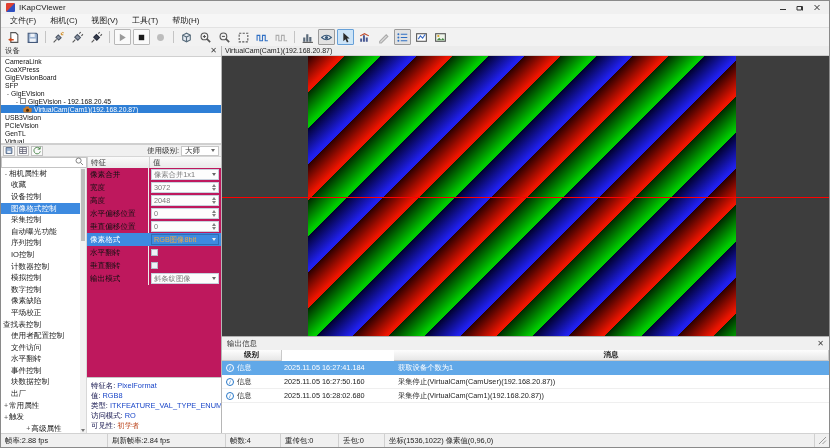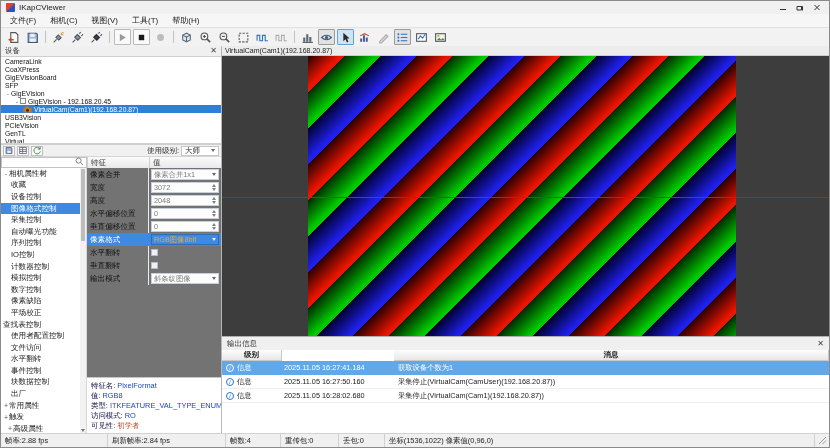--- a/index.html
+++ b/index.html
@@ -58,21 +58,21 @@
   .props-body { flex:1 1 auto; display:flex; min-height:0; }
   .cat-tree { width:86px; flex:0 0 86px; background:#fff; border-right:1px solid #d8d8d8; position:relative; overflow:hidden; }
   .cat-rows { position:absolute; inset:0 6px 0 0; }
   .cat-row { height:11.6px; display:flex; align-items:center; font-size:7.6px; color:#222; white-space:nowrap; overflow:hidden; }
   .cat-row.sel { background:#3d8ae0; color:#fff; }
   .vscroll { position:absolute; top:0; right:0; width:6px; bottom:0; background:#f2f2f2; }
   .vthumb { position:absolute; top:1px; left:1px; width:4px; height:72px; background:#bdbdbd; }
   .varrow { position:absolute; bottom:1px; left:1px; width:0; height:0; border-left:2px solid transparent; border-right:2px solid transparent; border-top:3px solid #777; }
 
   .right-col { flex:1 1 auto; display:flex; flex-direction:column; min-width:0; }
-  .prop-grid { flex:1 1 auto; background:#737373; overflow:hidden; }
+  .prop-grid { flex:1 1 auto; background:#be185d; overflow:hidden; }
   .prow { height:13px; display:flex; align-items:center; }
   .pfeat { width:62px; flex:0 0 62px; font-size:7.6px; padding-left:3px; color:#111; white-space:nowrap; overflow:hidden; align-self:stretch; display:flex; align-items:center; border-right:1px solid #ececec; }
   .prow.sel .pfeat { background:#3d8ae0; color:#fff; border-right-color:#3d8ae0; }
   .pval { flex:1; padding:1px 2px; align-self:stretch; display:flex; align-items:center; }
   .prow.sel .pval { background:#3d8ae0; }
   .wbox { flex:1; height:11px; border:1px solid #c8d0dc; background:#fdfdfd; display:flex; align-items:center; padding:0 2px; font-size:7.3px; color:#7a7a7a; white-space:nowrap; overflow:hidden; }
   .prow.sel .wbox { background:#3d8ae0; border-color:#2e6db4; color:#e8a84e; }
   .prow.sel .wbox .dd-arrow { border-top-color:#eee; }
   .cb { width:7px; height:7px; border:1px solid #b4bcc8; background:#eef1f6; }
   .spinner { margin-left:auto; display:flex; flex-direction:column; gap:1px; padding-left:3px; }
@@ -456,21 +456,21 @@
                 <span>出厂</span>
               </div>
               <div class="cat-row" style="padding-left: 2px;">
                 <span class="expander">+</span>
                 <span>常用属性</span>
               </div>
               <div class="cat-row" style="padding-left: 2px;">
                 <span class="expander">+</span>
                 <span>触发</span>
               </div>
-              <div class="cat-row" style="padding-left: 6px;">
+              <div class="cat-row" style="padding-left: 6px; justify-content: center;">
                 <span class="expander">+</span>
                 <span>高级属性</span>
               </div>
             </div>
           <div class="vscroll">
               <div class="vthumb"></div>
               <div class="varrow"></div>
             </div>
         </div>
         <div class="right-col">

